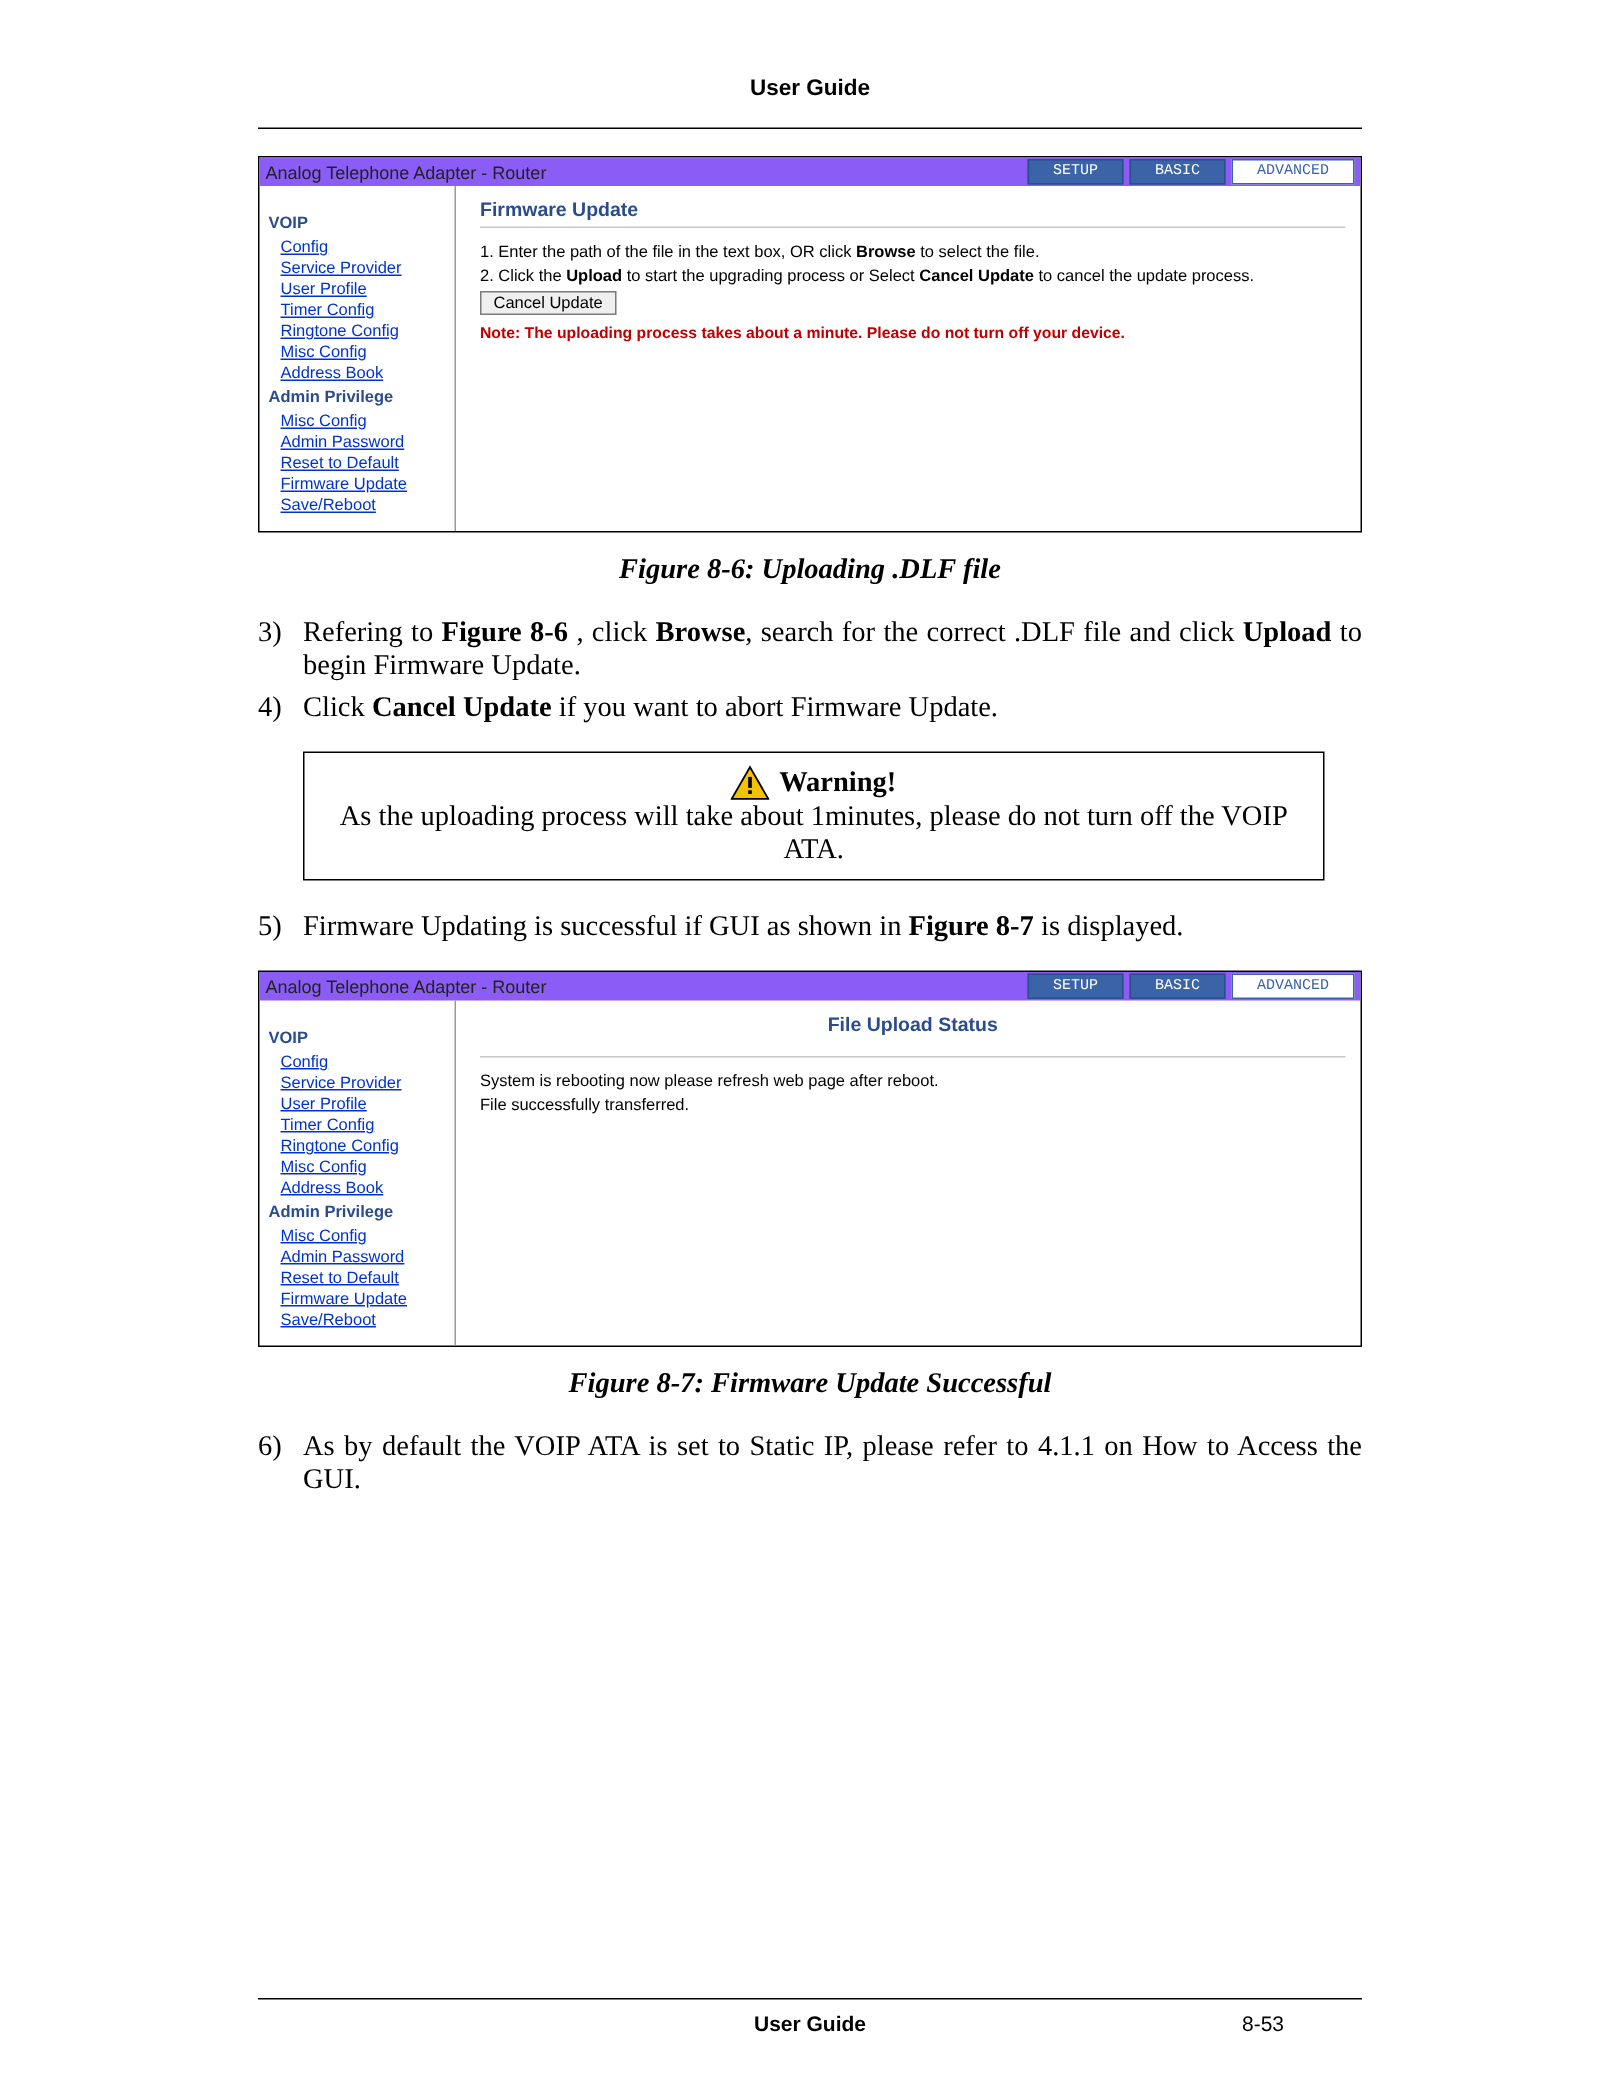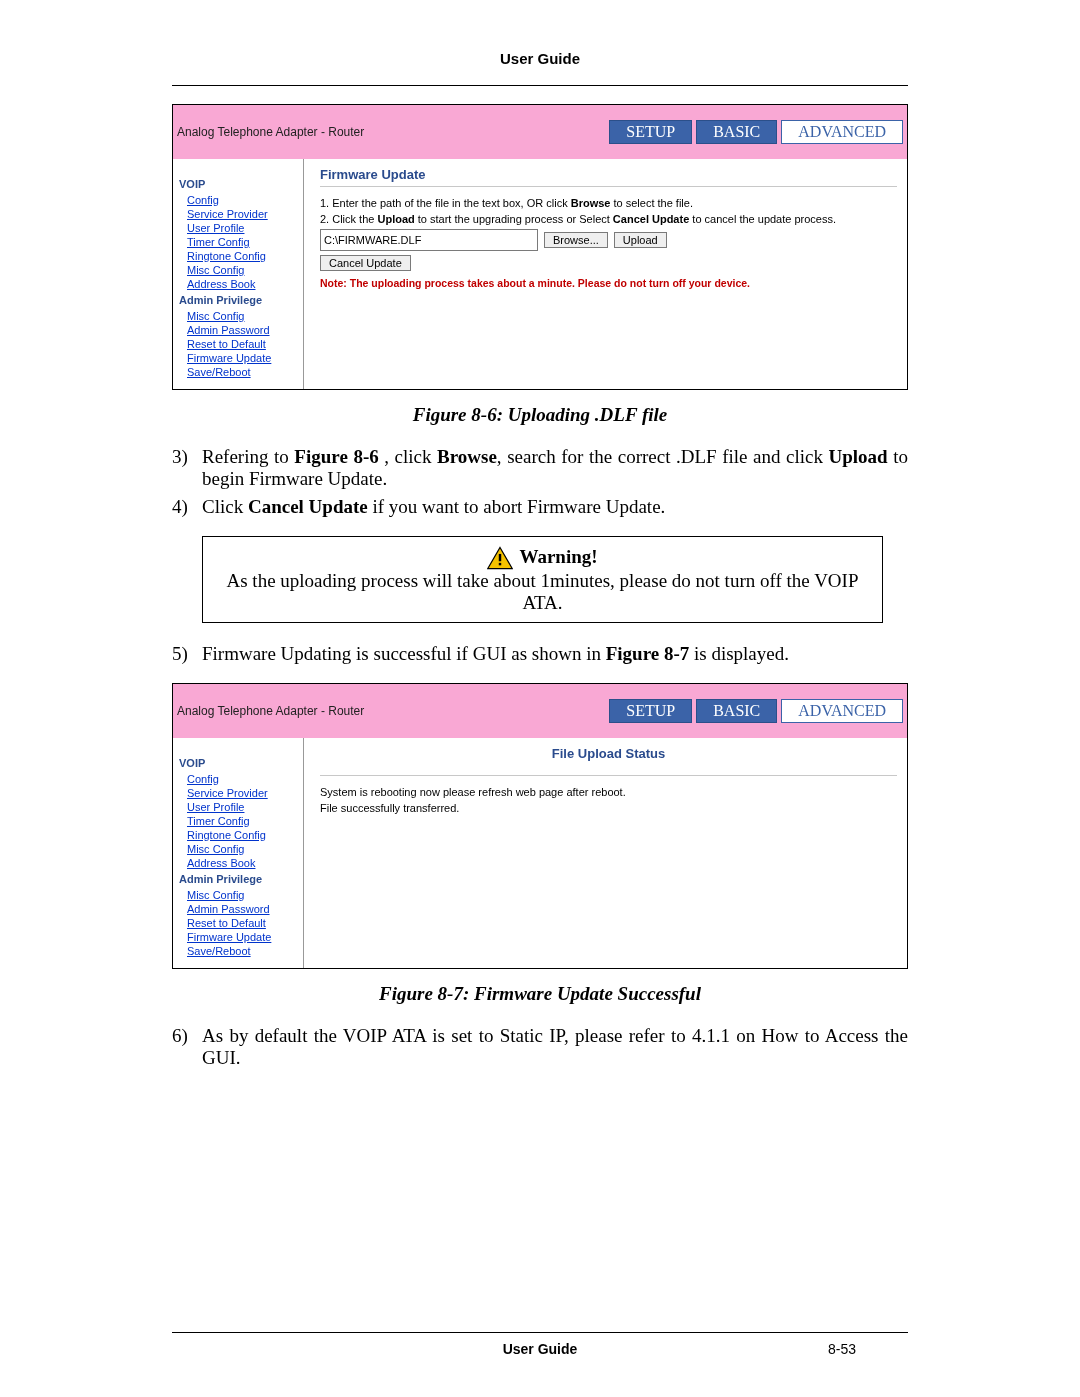--- a/index.html
+++ b/index.html
@@ -2,23 +2,23 @@
 <html><head>
 <meta charset="utf-8">
 <style>
   body { margin:0; padding:0; background:#fff; font-family:"Times New Roman", Times, serif; color:#000; }
   .page { width:896px; min-height:1397px; margin:0 auto; padding:50px 80px 40px 80px; box-sizing:border-box; position:relative; }
   .header-title { text-align:center; font-family:Arial, Helvetica, sans-serif; font-size:15px; font-weight:bold; margin-bottom:18px; }
   .hr { border:none; border-top:1px solid #000; margin:0 0 18px 0; }
 
   
   .router-shot { border:1.5px solid #000; font-family:Verdana, Arial, sans-serif; font-size:11px; color:#000; margin-bottom:14px; background:#fff; }
-  .rs-header { background:#f9a8d4; display:flex; align-items:center; padding:15px 4px; }
+  .rs-header { background:#8b5cf6; display:flex; align-items:center; padding:1px 4px; }
   .rs-title { flex:1; font-family:Arial, sans-serif; font-size:12px; color:#222; }
-  .rs-tab { background:#3b63a8; color:#fff; font-size:16px; padding:2px 16px; margin-left:4px; border:1px solid #2b4f8a; font-family:Liberation Serif, serif; cursor:pointer; }
+  .rs-tab { background:#3b63a8; color:#fff; font-size:10px; padding:2px 16px; margin-left:4px; border:1px solid #2b4f8a; font-family:Liberation Mono, monospace; cursor:pointer; }
   .rs-tab.adv { background:#fff; color:#3b63a8; border:1px solid #3b63a8; }
   .rs-body { display:flex; }
   .rs-sidebar { width:118px; border-right:1px solid #999; padding:16px 6px 10px 6px; }
   .rs-sidebar .section-label { color:#2a4b8d; font-weight:bold; font-size:11px; padding:3px 0; }
   .rs-sidebar a { display:block; color:#0033cc; text-decoration:underline; font-size:11px; padding:1px 0 1px 8px; cursor:pointer; }
   .rs-content { flex:1; padding:6px 10px 14px 16px; }
   .rs-heading { color:#2a4b8d; font-weight:bold; font-size:13px; padding:2px 0 4px 0; border-bottom:1px solid #c8c8c8; margin-bottom:10px; }
   .rs-heading.center { text-align:center; border-bottom:none; }
   .rs-content p { margin:4px 0; font-size:11px; }
   .input-row { margin:4px 0; display:flex; align-items:center; }
@@ -77,25 +77,20 @@
         <a>Save/Reboot</a>
       </div>
       <div class="rs-content">
         <div class="rs-heading">Firmware Update</div>
         <p>
           <span>1. Enter the path of the file in the text box, OR click </span><b>Browse</b><span> to select the file.</span>
         </p>
         <p>
           <span>2. Click the </span><b>Upload</b><span> to start the upgrading process or Select </span><b>Cancel Update</b><span> to cancel the update process.</span>
         </p>
-        <div class="input-row">
-          <input class="path-input" type="text" value="C:\FIRMWARE.DLF" style="">
-          <button class="btn">Browse...</button>
-          <button class="btn">Upload</button>
-        </div>
         <div class="input-row">
           <button class="btn" style="margin-left:0;">Cancel Update</button>
         </div>
         <div class="note-red">Note: The uploading process takes about a minute. Please do not turn off your device.</div>
       </div>
     </div>
   </div>
 
   <div class="caption">Figure 8-6: Uploading .DLF file</div>
 

